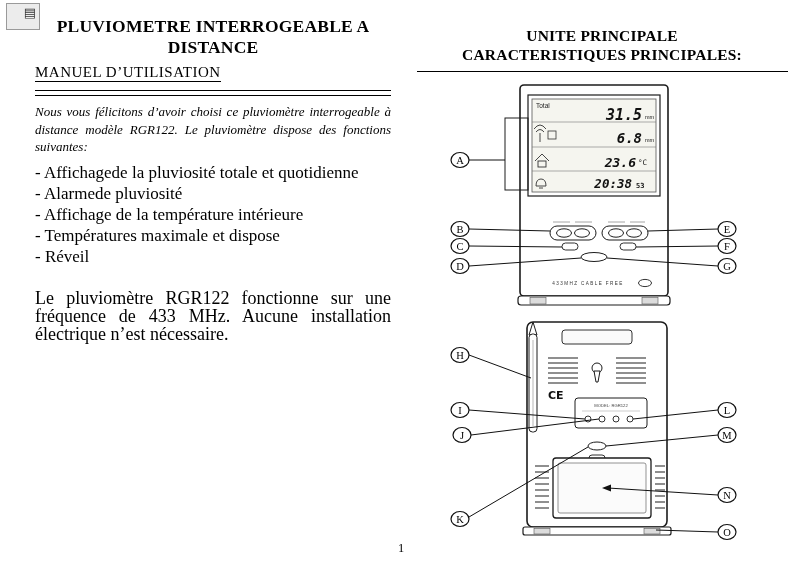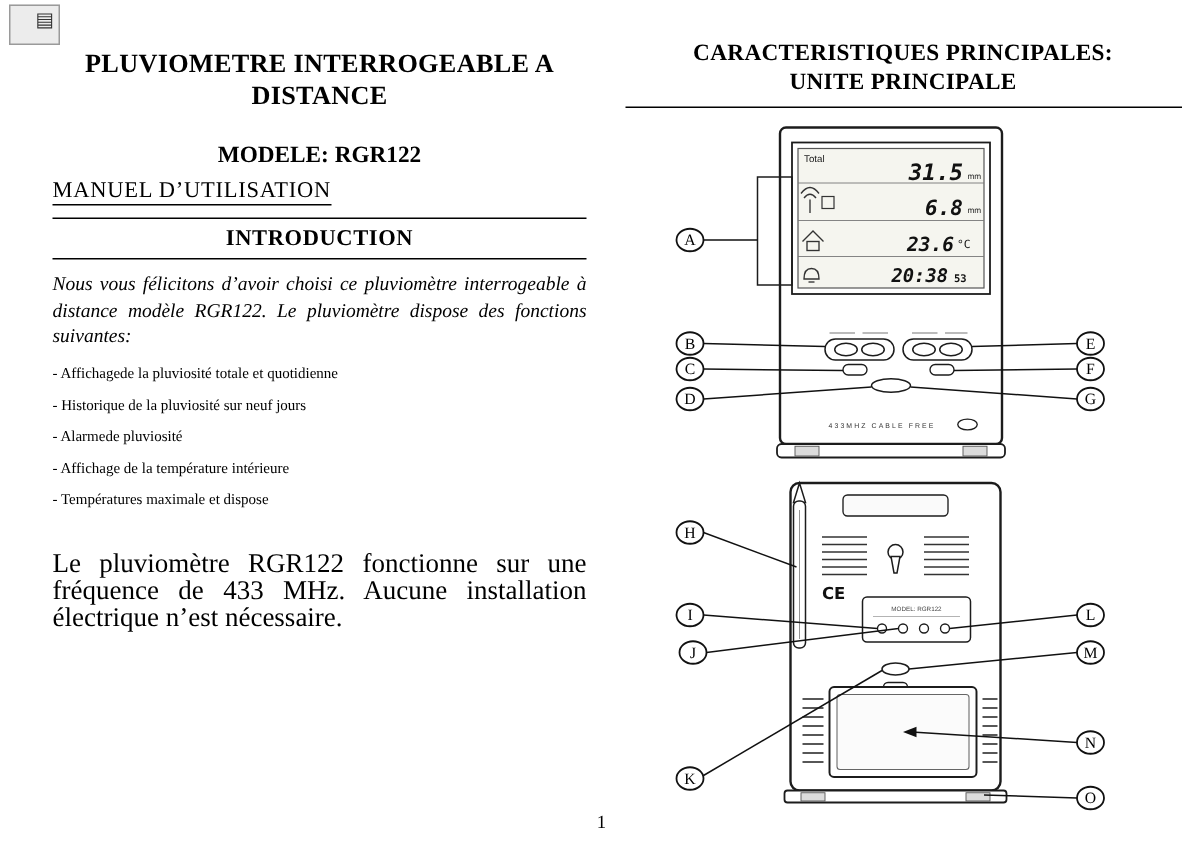--- a/index.html
+++ b/index.html
@@ -3,31 +3,31 @@
 <meta charset="utf-8">
 <style>
   html,body{margin:0;padding:0;background:#fff;}
   .page{position:relative;width:802px;height:569px;background:#ffffff;overflow:hidden;
         font-family:"Liberation Serif", serif;color:#000;}
   
   .corner-icon{position:absolute;left:6px;top:3px;width:34px;height:27px;background:#ececec;
         border:1px solid #9a9a9a;box-sizing:border-box;}
   .corner-icon .glyph{position:absolute;right:3px;top:2px;font-size:13px;color:#333;line-height:1;}
   
-  .left-col{position:absolute;left:35px;top:32px;width:356px;}
+  .left-col{position:absolute;left:35px;top:16px;width:356px;}
   .doc-title{font-size:17.5px;font-weight:bold;text-align:center;line-height:21px;letter-spacing:.2px;}
   .model-line{margin-top:21px;font-size:15.5px;font-weight:bold;text-align:center;}
   .manual-line{margin-top:6px;font-size:15px;text-align:left;letter-spacing:.5px;}
   .manual-line span{border-bottom:1.3px solid #000;padding-bottom:1px;}
   .rule{border-top:1.4px solid #000;height:0;margin-top:9px;}
   .intro-head{margin-top:5px;font-size:15px;font-weight:bold;text-align:center;letter-spacing:.4px;}
   .rule2{border-top:1.4px solid #000;height:0;margin-top:4px;}
   .body-par{margin-top:7px;font-size:13px;line-height:17.5px;text-align:justify;font-style:italic;}
   .features{margin-top:8px;}
-  .feat{font-size:10px;line-height:17px;margin-bottom:4px;}
+  .feat{font-size:17px;line-height:17px;margin-bottom:4px;}
   .closing{margin-top:24px;font-size:18px;line-height:18px;text-align:justify;}
   
   .right-col{position:absolute;left:412px;top:26px;width:380px;text-align:center;}
   .right-title{font-size:15.5px;font-weight:bold;line-height:19px;letter-spacing:.2px;}
   .right-rule{position:absolute;left:417px;top:71px;width:371px;border-top:1.6px solid #000;height:0;}
   .diagram{position:absolute;left:412px;top:78px;width:386px;height:470px;}
   .page-number{position:absolute;left:0;top:541px;width:802px;text-align:center;font-size:12.5px;}
   svg text{user-select:none;}
 </style>
 </head>
@@ -37,42 +37,40 @@
 
   <div class="corner-icon">
     <span class="glyph">▤</span>
   </div>
 
   <div class="left-col">
     <div class="doc-title">
       <div>PLUVIOMETRE INTERROGEABLE A</div>
       <div>DISTANCE</div>
     </div>
-    <div class="model-line">MODELE: RGR122</div>
     <div class="manual-line">
       <span>MANUEL D’UTILISATION</span>
     </div>
     <div class="rule"></div>
-    <div class="intro-head">INTRODUCTION</div>
     <div class="rule2"></div>
     <div class="body-par">Nous vous félicitons d’avoir choisi ce pluviomètre interrogeable à distance modèle RGR122. Le pluviomètre dispose des fonctions suivantes:</div>
     <div class="features">
       <div class="feat">- Affichagede la pluviosité totale et quotidienne</div>
-      <div class="feat">- Historique de la pluviosité sur neuf jours</div>
       <div class="feat">- Alarmede pluviosité</div>
       <div class="feat">- Affichage de la température intérieure</div>
       <div class="feat">- Températures maximale et dispose</div>
+      <div class="feat">- Réveil</div>
     </div>
     <div class="closing">Le pluviomètre RGR122 fonctionne sur une fréquence de 433 MHz. Aucune installation électrique n’est nécessaire.</div>
   </div>
 
   <div class="right-col">
     <div class="right-title">
+      <div>UNITE PRINCIPALE</div>
       <div>CARACTERISTIQUES PRINCIPALES:</div>
-      <div>UNITE PRINCIPALE</div>
     </div>
   </div>
   <div class="right-rule"></div>
 
   <svg class="diagram" viewBox="0 0 386 470" xmlns="http://www.w3.org/2000/svg">
 
     <g stroke="#1c1c1c" fill="none">
       <rect x="108" y="7" width="148" height="211" rx="4" fill="#ffffff" stroke-width="1.6"></rect>
 
       <g>

